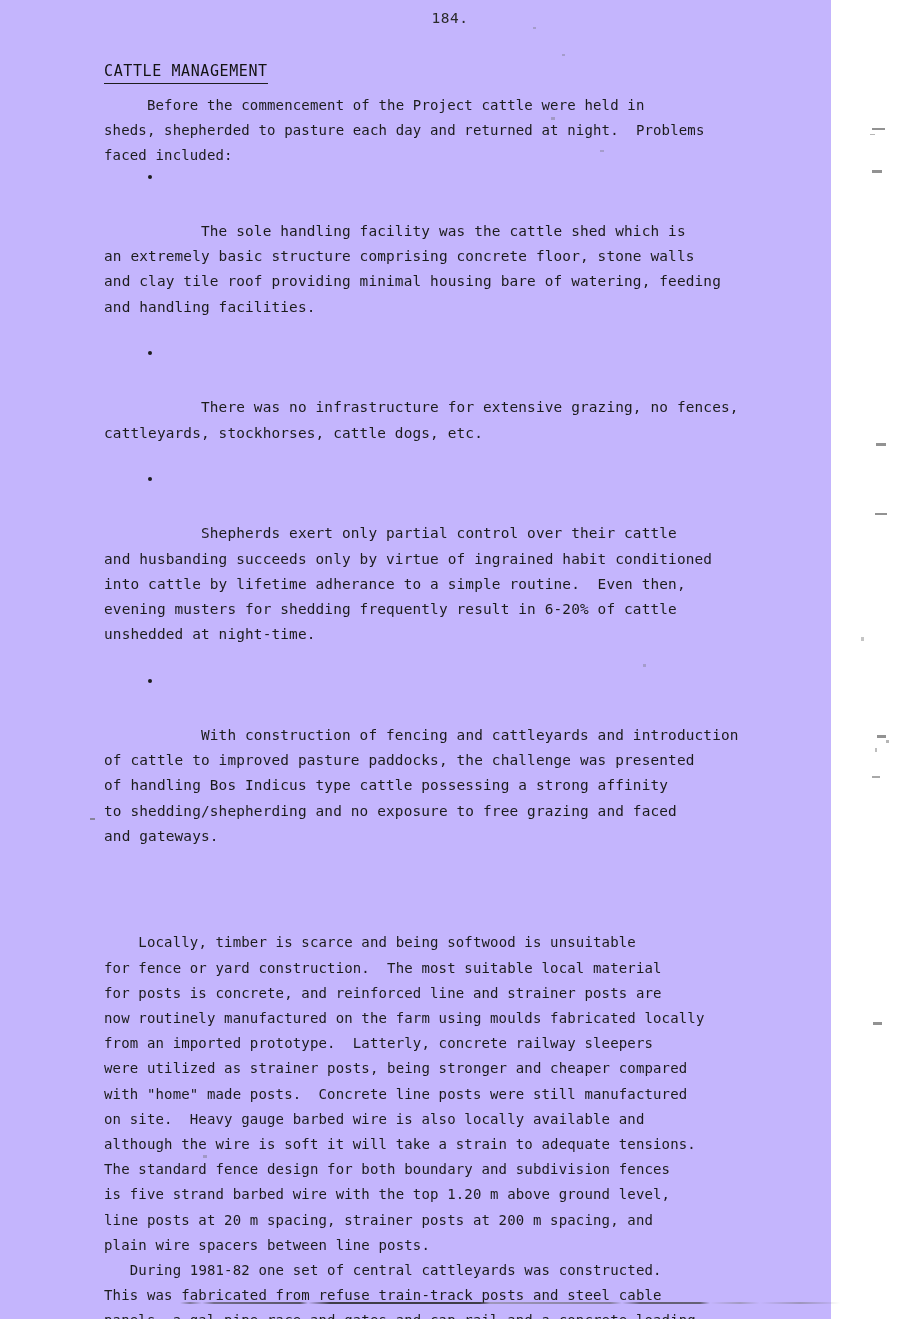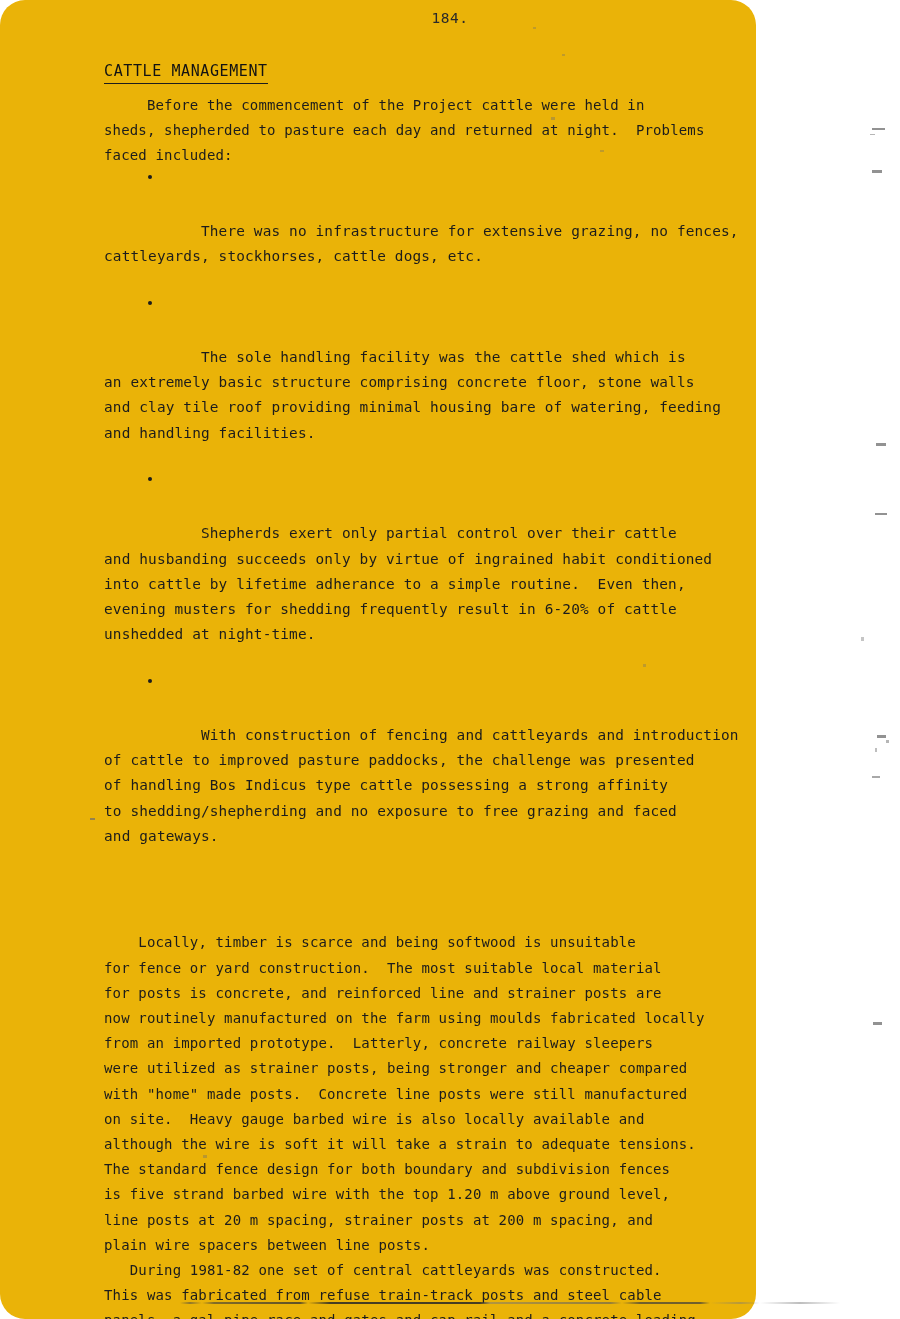--- a/index.html
+++ b/index.html
@@ -12,24 +12,23 @@
     height: 1319px;
     position: relative;
     overflow: hidden;
     font-family: "DejaVu Sans Mono", monospace;
     color: #1a1a1a;
   }
 
   .page {
     position: absolute;
     left: 0; top: 0;
-    width: 756px;
+    width: 831px;
     height: 1319px;
-    background: #eab308;
-    border-radius: 25px;
+    background: #c4b5fd;
   }
 
   
   .page-number {
     position: absolute;
     top: 10px;
     left: 0;
     width: 900px;
     text-align: center;
     font-size: 14.5px;
@@ -132,30 +131,30 @@
   <div class="body-block">
 
     <div class="section-heading">CATTLE MANAGEMENT</div>
 
     <div class="para">     Before the commencement of the Project cattle were held in
 sheds, shepherded to pasture each day and returned at night.  Problems
 faced included:</div>
 
     <div class="bullet-para">
       <span class="bullet-dot"></span>
-      <span>     There was no infrastructure for extensive grazing, no fences,
-cattleyards, stockhorses, cattle dogs, etc.</span>
-    </div>
-
-    <div class="bullet-para">
-      <span class="bullet-dot"></span>
       <span>     The sole handling facility was the cattle shed which is
 an extremely basic structure comprising concrete floor, stone walls
 and clay tile roof providing minimal housing bare of watering, feeding
 and handling facilities.</span>
+    </div>
+
+    <div class="bullet-para">
+      <span class="bullet-dot"></span>
+      <span>     There was no infrastructure for extensive grazing, no fences,
+cattleyards, stockhorses, cattle dogs, etc.</span>
     </div>
 
     <div class="bullet-para">
       <span class="bullet-dot"></span>
       <span>     Shepherds exert only partial control over their cattle
 and husbanding succeeds only by virtue of ingrained habit conditioned
 into cattle by lifetime adherance to a simple routine.  Even then,
 evening musters for shedding frequently result in 6-20% of cattle
 unshedded at night-time.</span>
     </div>

